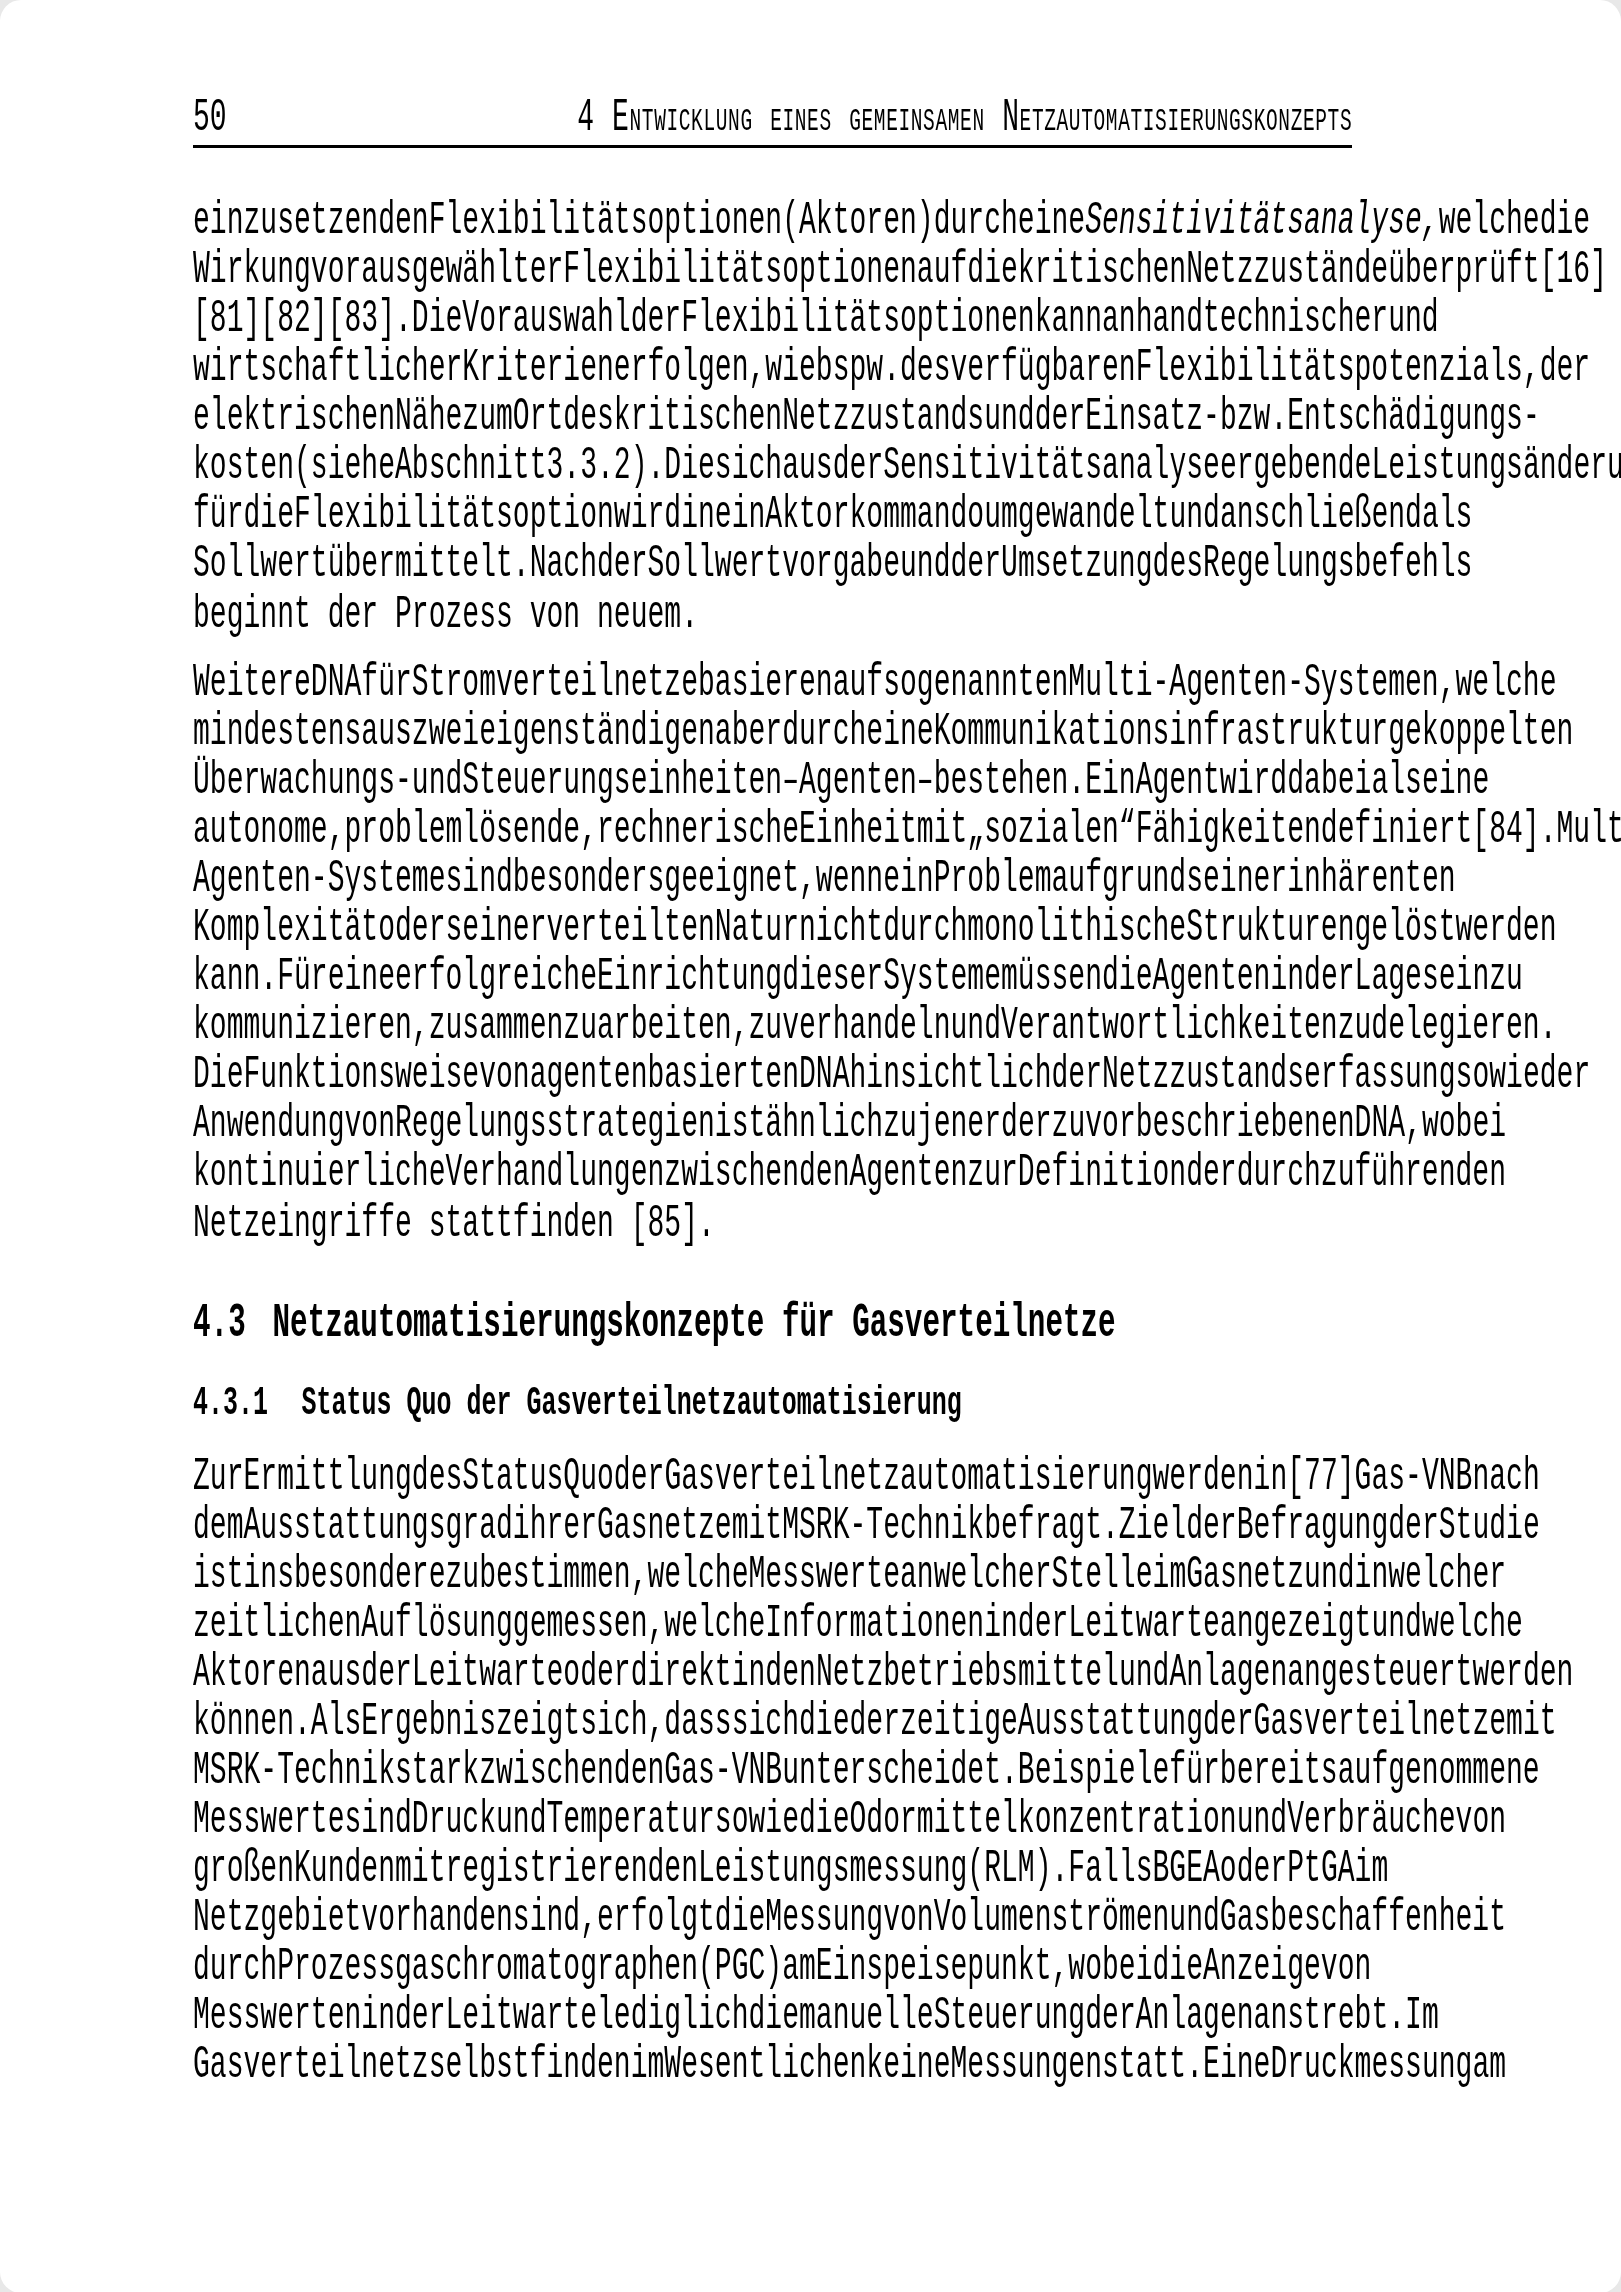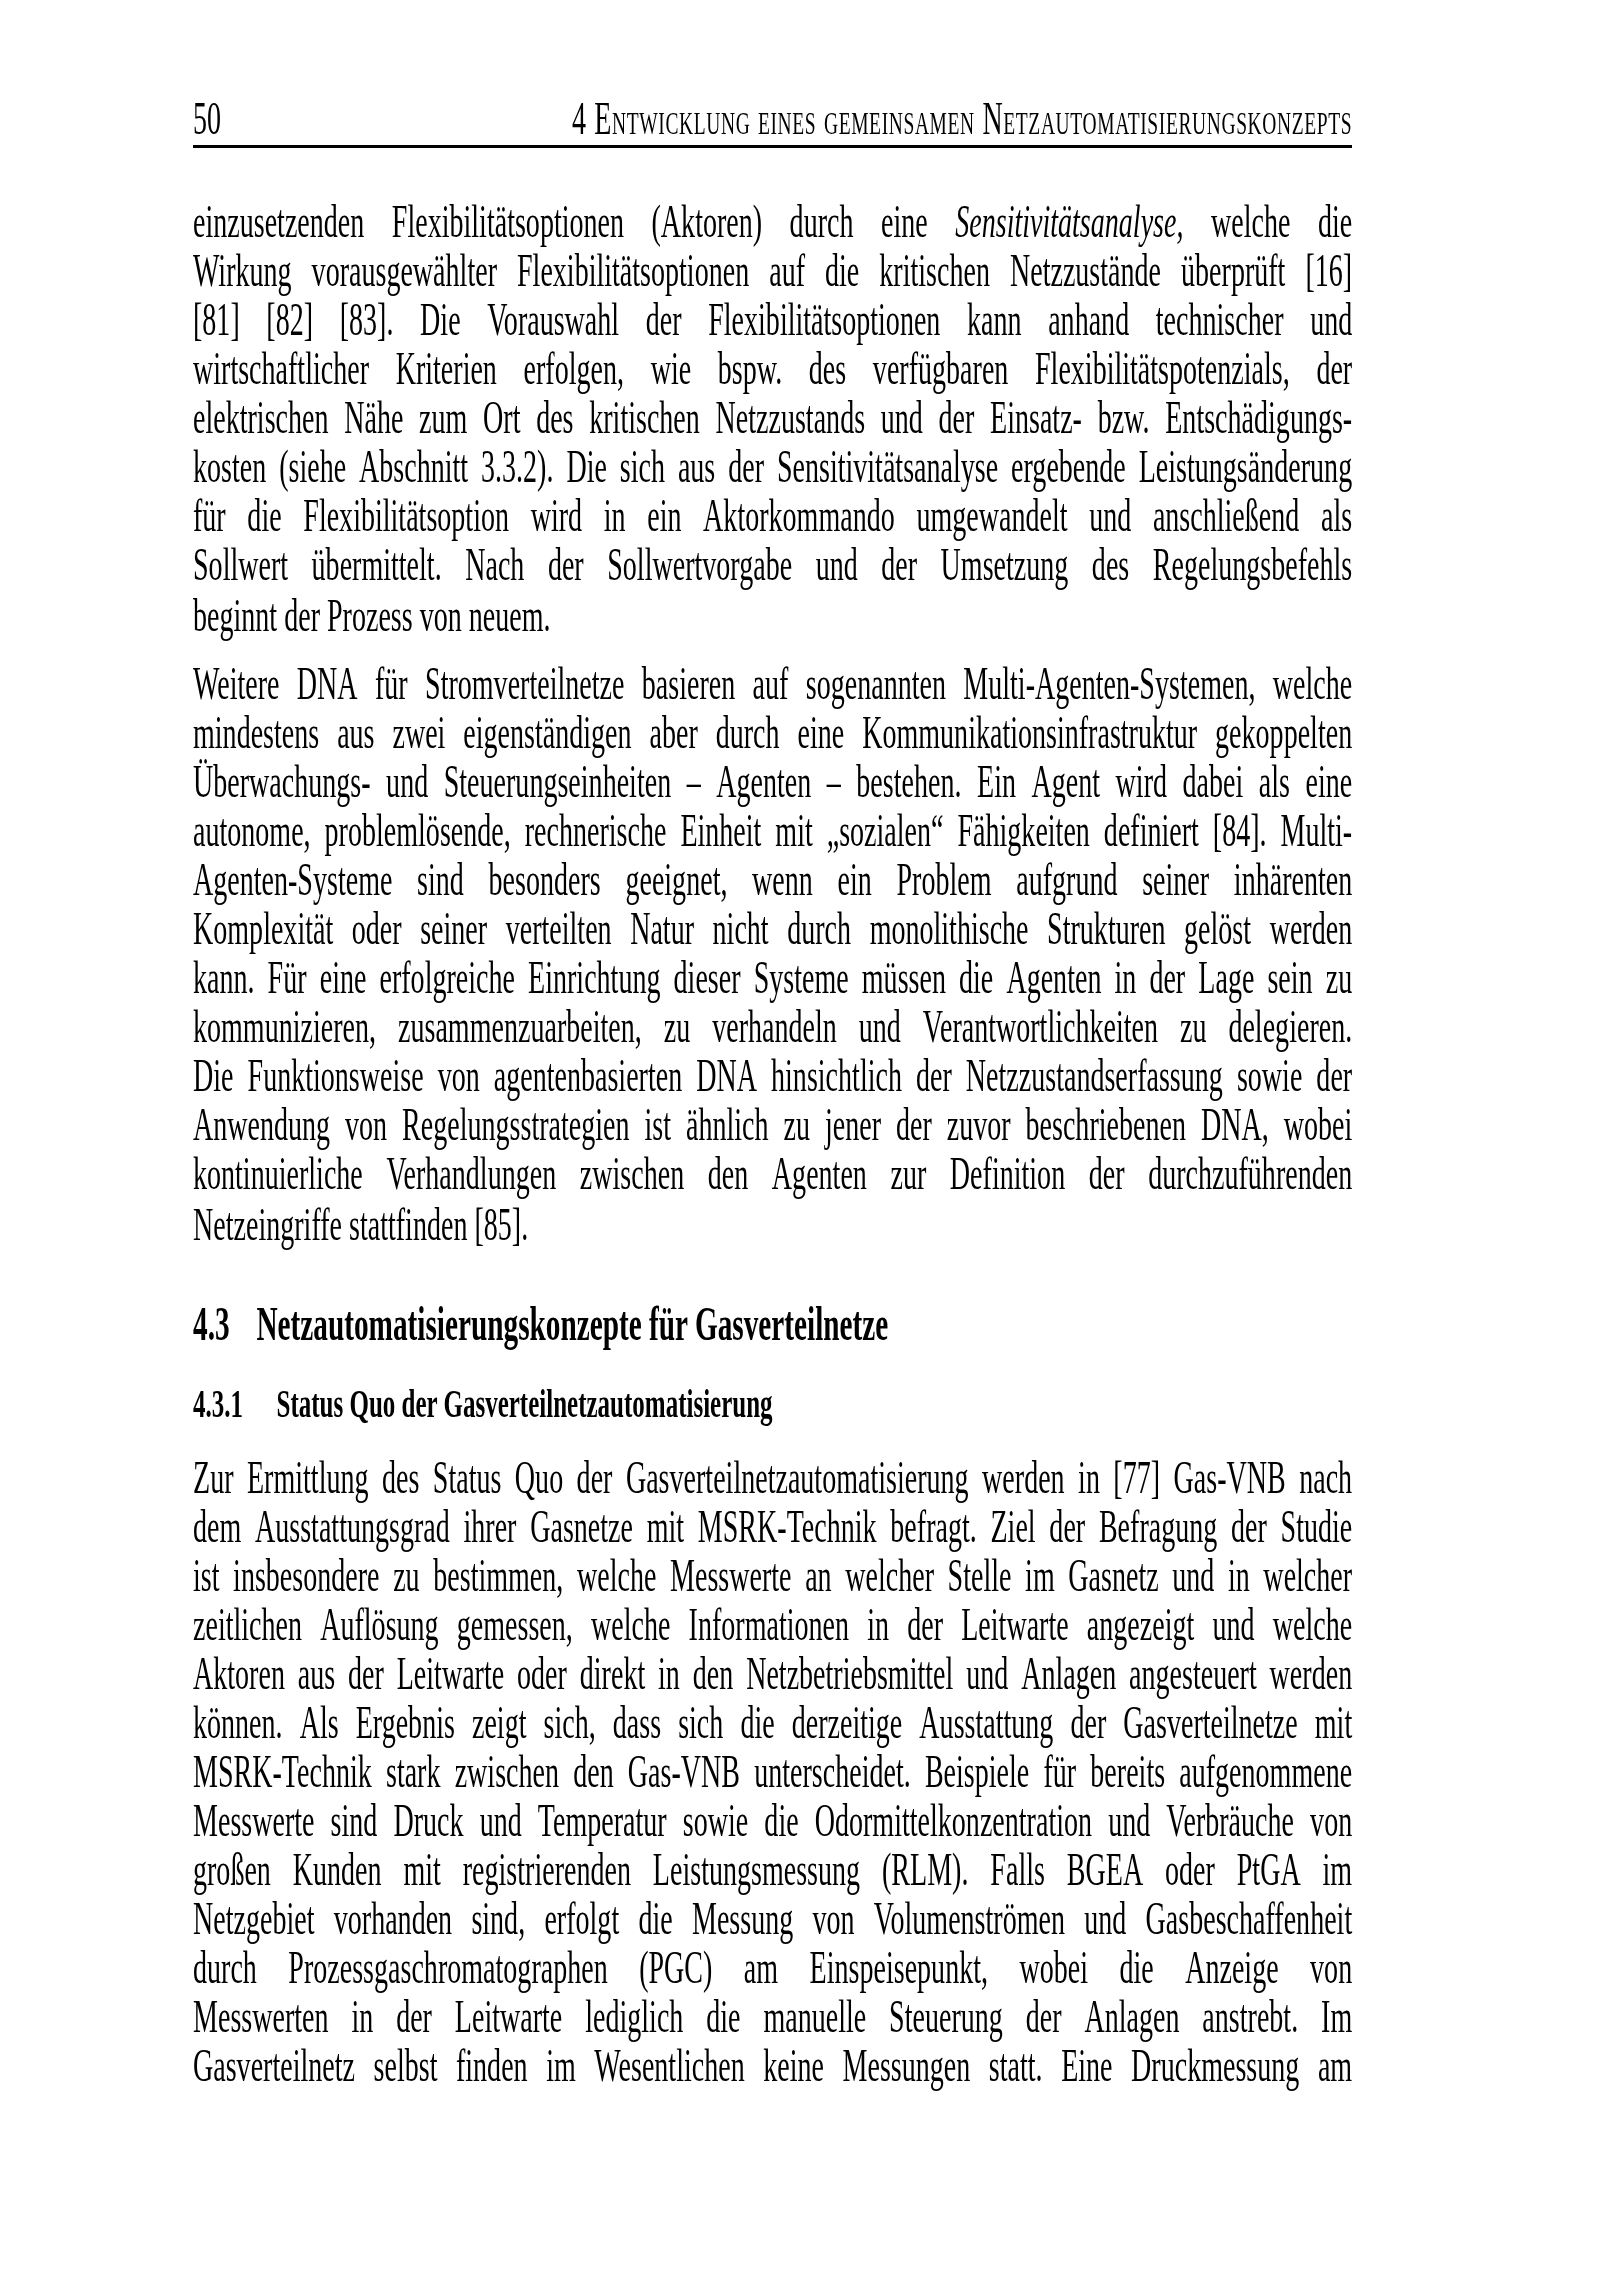--- a/index.html
+++ b/index.html
@@ -8,23 +8,24 @@
     padding: 0;
     background: #e8e8e8;
   }
   #page {
     position: relative;
     width: 1621px;
     height: 2293px;
     background: #ffffff;
     margin: 0 auto;
     overflow: hidden;
-    font-family: Liberation Serif, serif;
+    font-family: Liberation Mono, monospace;
     color: #000000;
     font-kerning: normal;
+    border-radius: 21px;
   }
   
   #scalewrap {
     position: absolute;
     left: 193px;
     top: 0;
     width: 1901px;
     transform: scaleX(0.6098);
     transform-origin: 0 0;
   }

